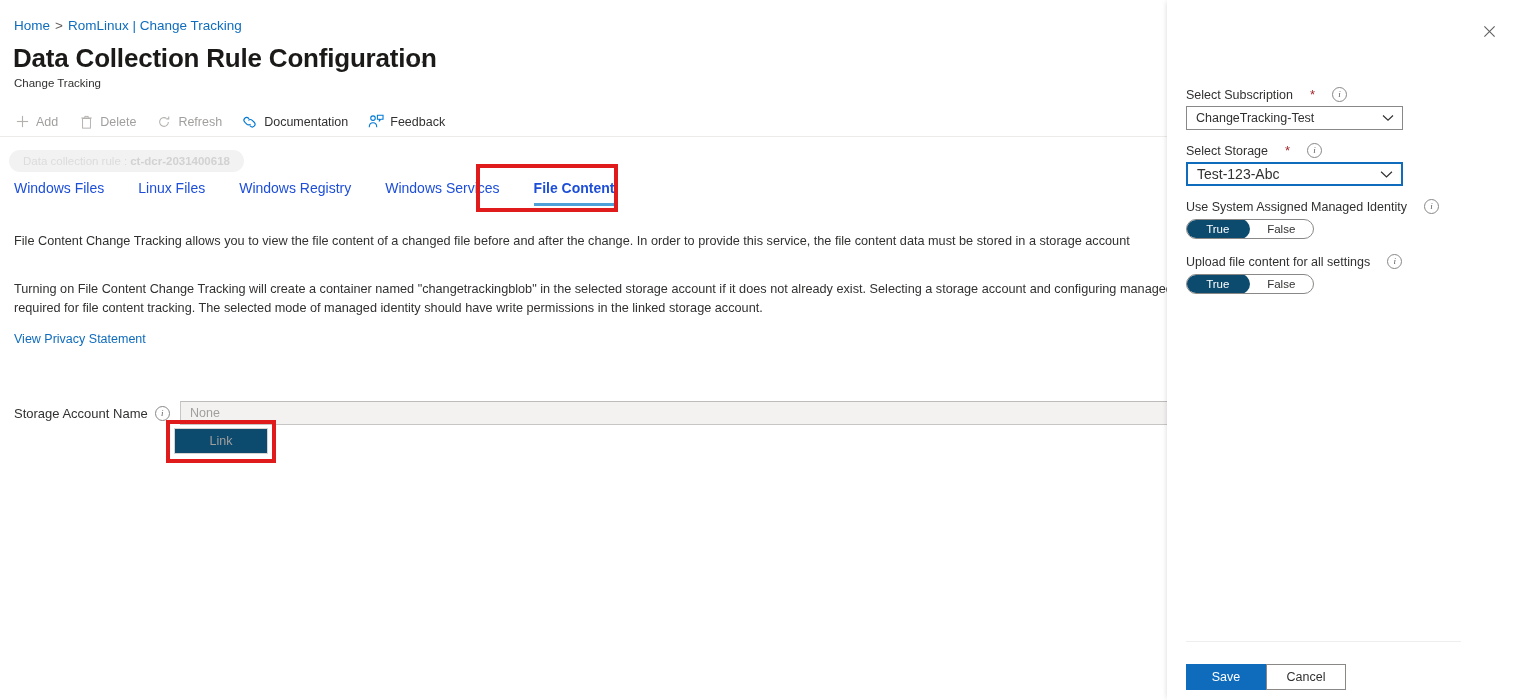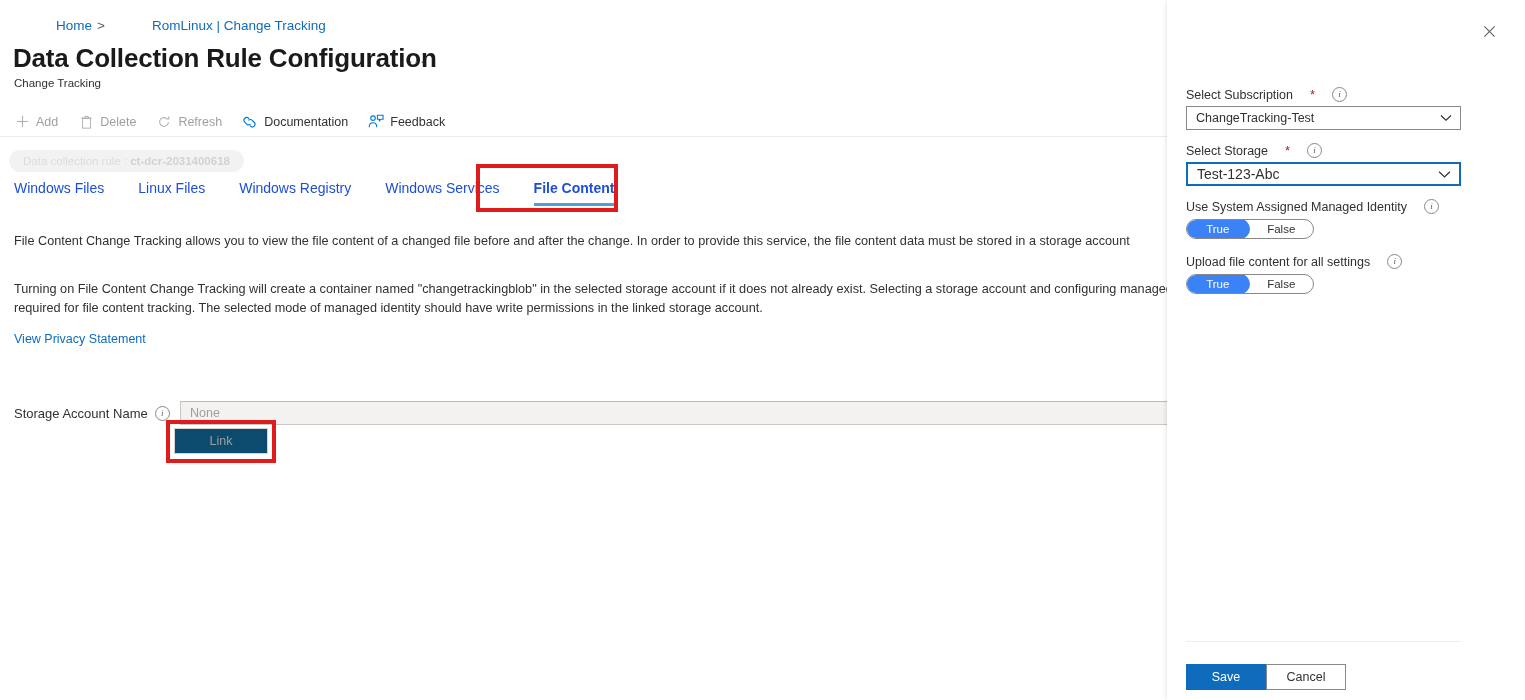--- a/index.html
+++ b/index.html
@@ -28,21 +28,21 @@
   }
 
   
   #breadcrumb {
     position: absolute;
     left: 14px; top: 18px;
     font-size: 13.5px;
     color: #0078d4;
     white-space: nowrap;
   }
-  #breadcrumb .crumb { color: #0f6cbd; cursor: pointer; margin-left: 42px; }
+  #breadcrumb .crumb { color: #0f6cbd; cursor: pointer; }
   #breadcrumb .sep { color: #605e5c; margin: 0 5px; }
 
   
   #page-title {
     position: absolute;
     left: 13px; top: 43px;
     font-size: 26px;
     font-weight: 700;
     letter-spacing: -0.2px;
     color: #1b1a19;
@@ -247,21 +247,21 @@
     white-space: nowrap;
     display: flex;
     align-items: center;
     gap: 17px;
   }
   .req-star { color: #a4262c; font-size: 13px; line-height: 1; }
 
   .combo {
     position: absolute;
     left: 19px;
-    width: 275px; height: 24px;
+    width: 217px; height: 24px;
     box-sizing: border-box;
     border: 1px solid #8a8886;
     background: #ffffff;
     display: flex;
     align-items: center;
     padding: 0 8px 0 9px;
     font-size: 12.5px;
     color: #323130;
     cursor: pointer;
   }
@@ -291,21 +291,21 @@
   .toggle .seg {
     flex: 1;
     text-align: center;
     font-size: 11.5px;
     line-height: 18px;
     height: 18px;
     color: #323130;
     user-select: none;
   }
   .toggle .seg.on {
-    background: #3b82f6;
+    background: #0c4a6e;
     color: #ffffff;
     border-radius: 10px;
     margin: -1px 0 -1px -1px;
     height: 20px;
     line-height: 20px;
   }
 
   
   #panel-divider {
     position: absolute;

